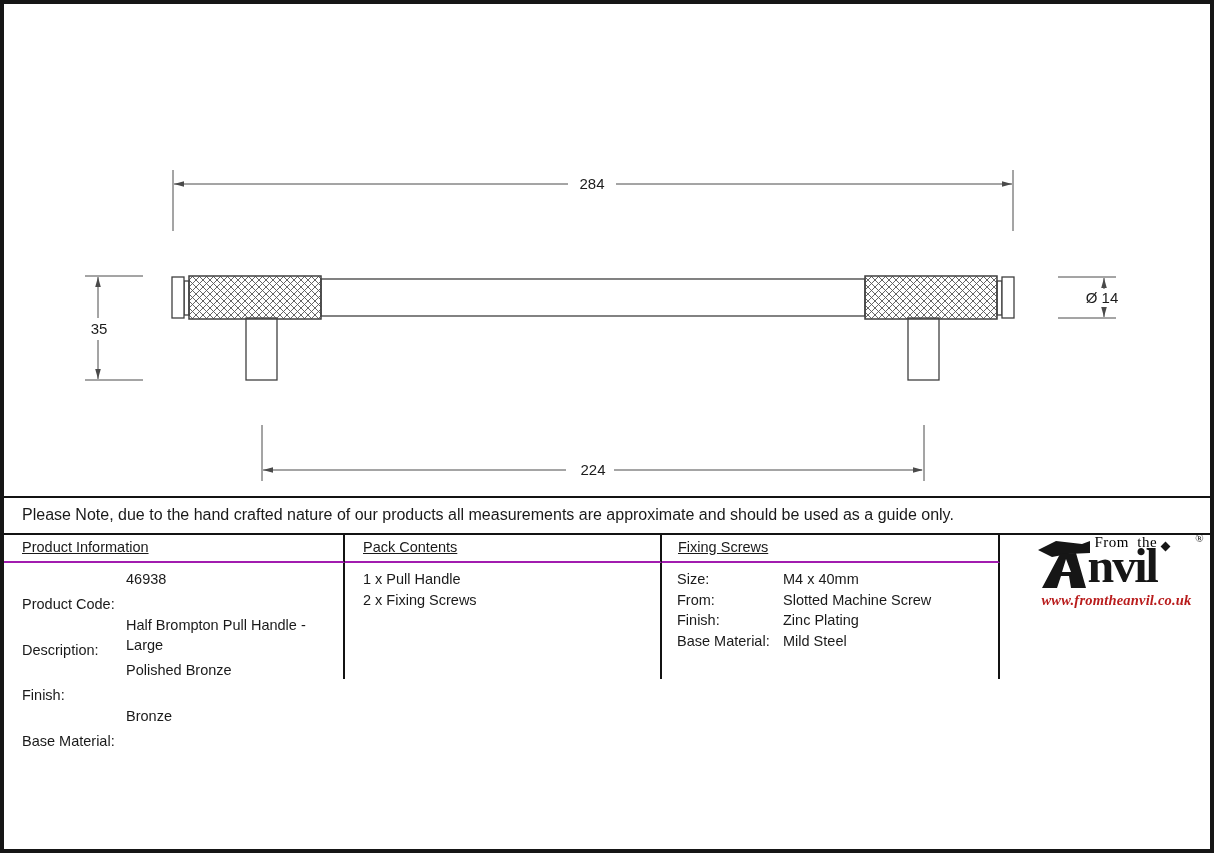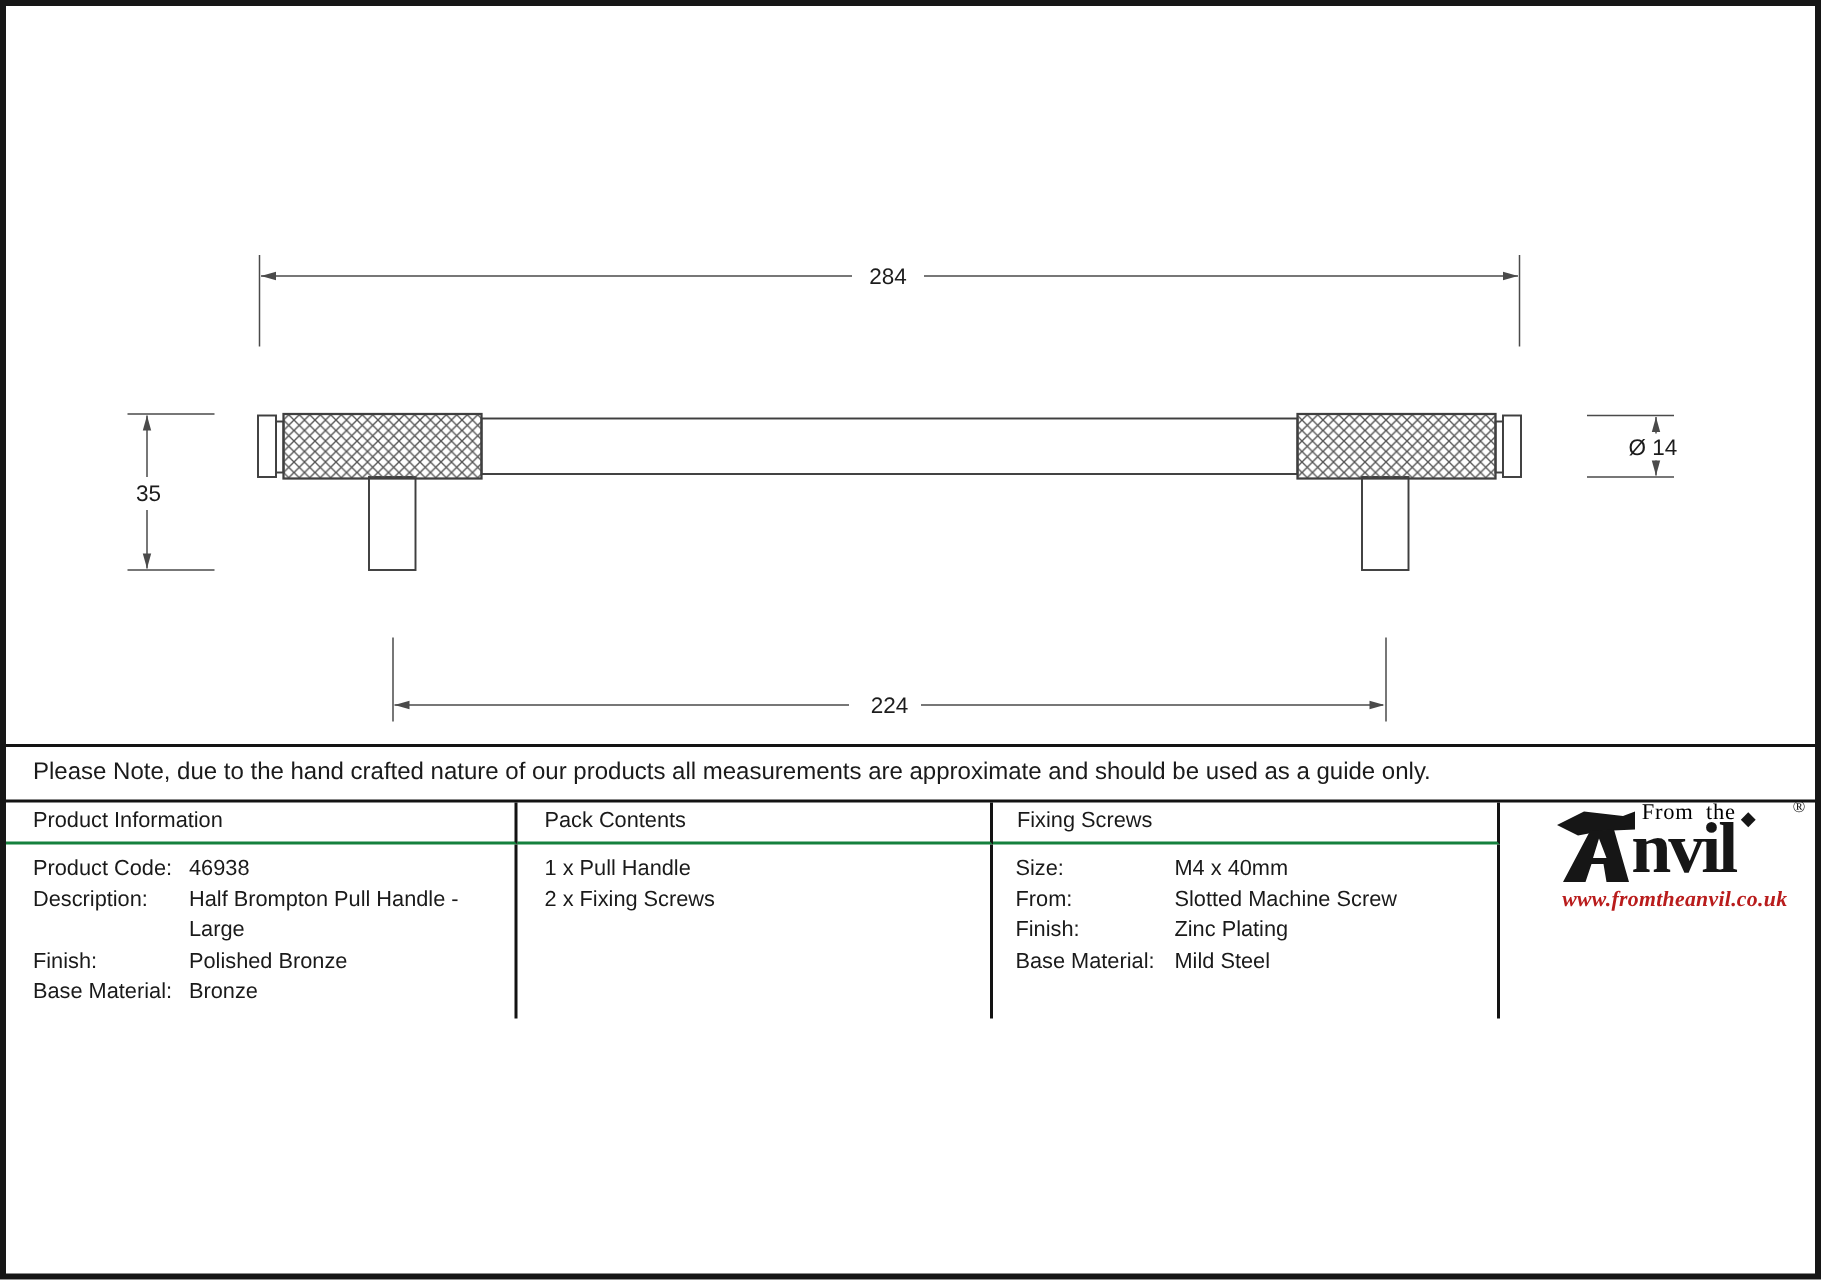--- a/index.html
+++ b/index.html
@@ -28,36 +28,37 @@
   .bottom {
     display:grid;
     grid-template-columns:341px 317px 338px 1fr;
     grid-template-rows:28px 116px;
     height:144px;
     border-top:2px solid #131313;
     box-sizing:border-box;
   }
   .cell { box-sizing:border-box; }
   .hcell {
-    border-bottom:2px solid #15803d;
+    border-bottom:2px solid #a21caf;
     border-right:2px solid #131313;
     font-size:14.5px;
     line-height:25px;
     padding-left:18px;
+    text-decoration:underline;
   }
   .hcell.c3 { padding-left:16px; }
   .bcell {
     border-right:2px solid #131313;
     font-size:14.5px;
     padding-top:6px;
     padding-left:18px;
   }
   .bcell.c3 { padding-left:15px; }
   .trow { display:flex; line-height:20.5px; }
-  .c1 .lbl { width:104px; flex:0 0 104px; }
+  .c1 .lbl { width:104px; flex:0 0 104px;margin-top:25px; }
   .c3 .lbl { width:106px; flex:0 0 106px; }
   .pline { line-height:20.5px; }
 
   .logo-cell {
     grid-column:4; grid-row:1 / 3;
     display:flex; flex-direction:column;
     align-items:center; justify-content:flex-start;padding-left:23px;
   }
   .brand {
     position:relative;

